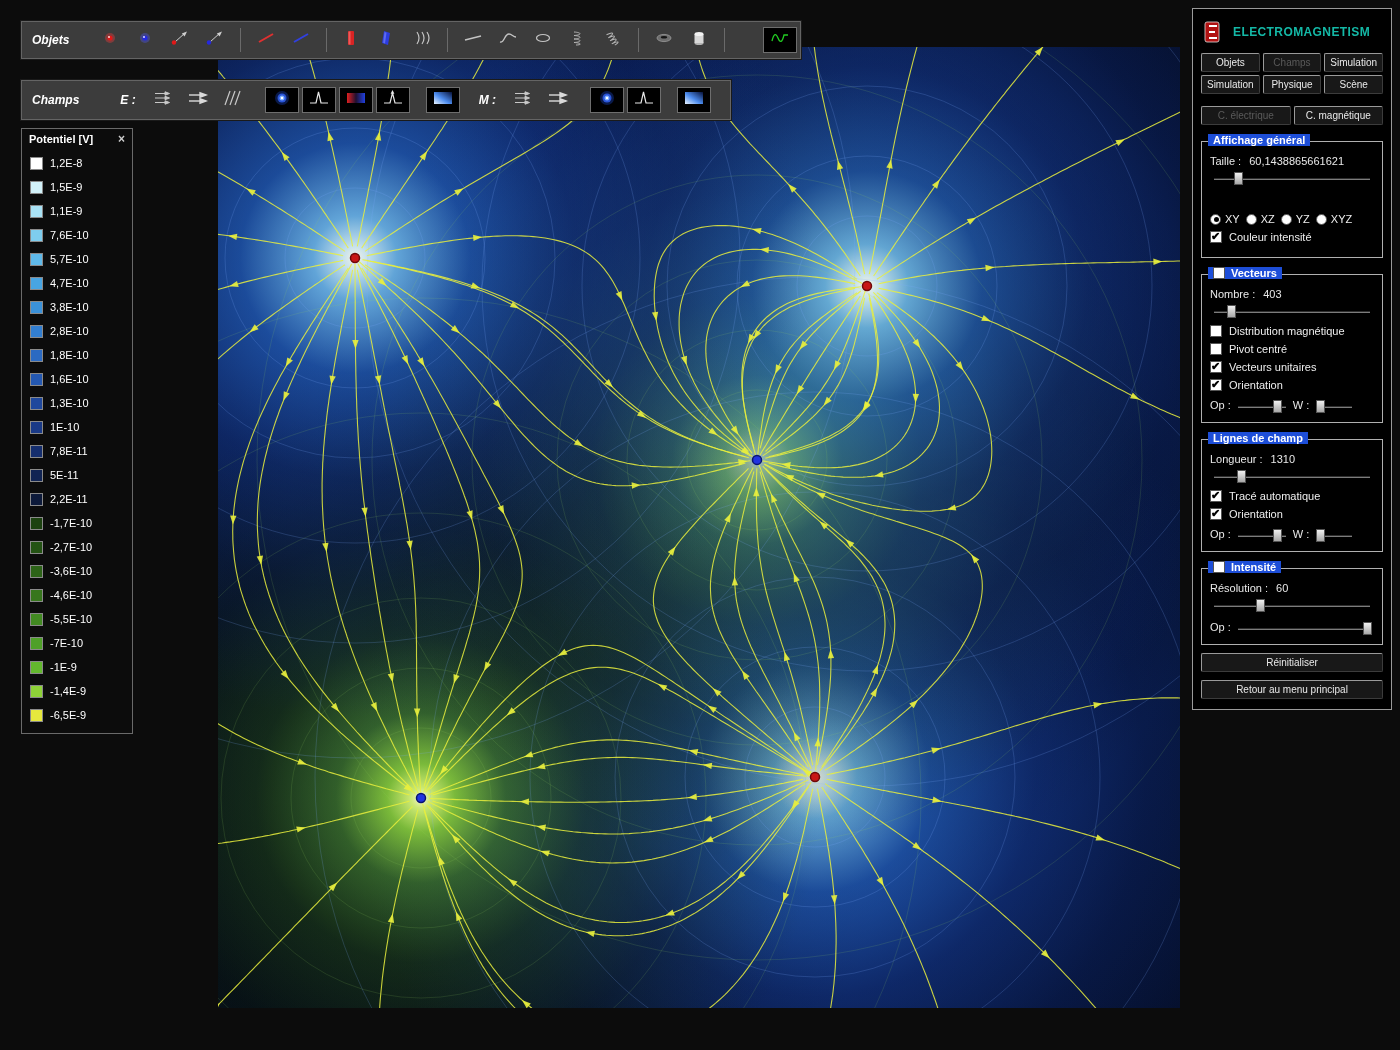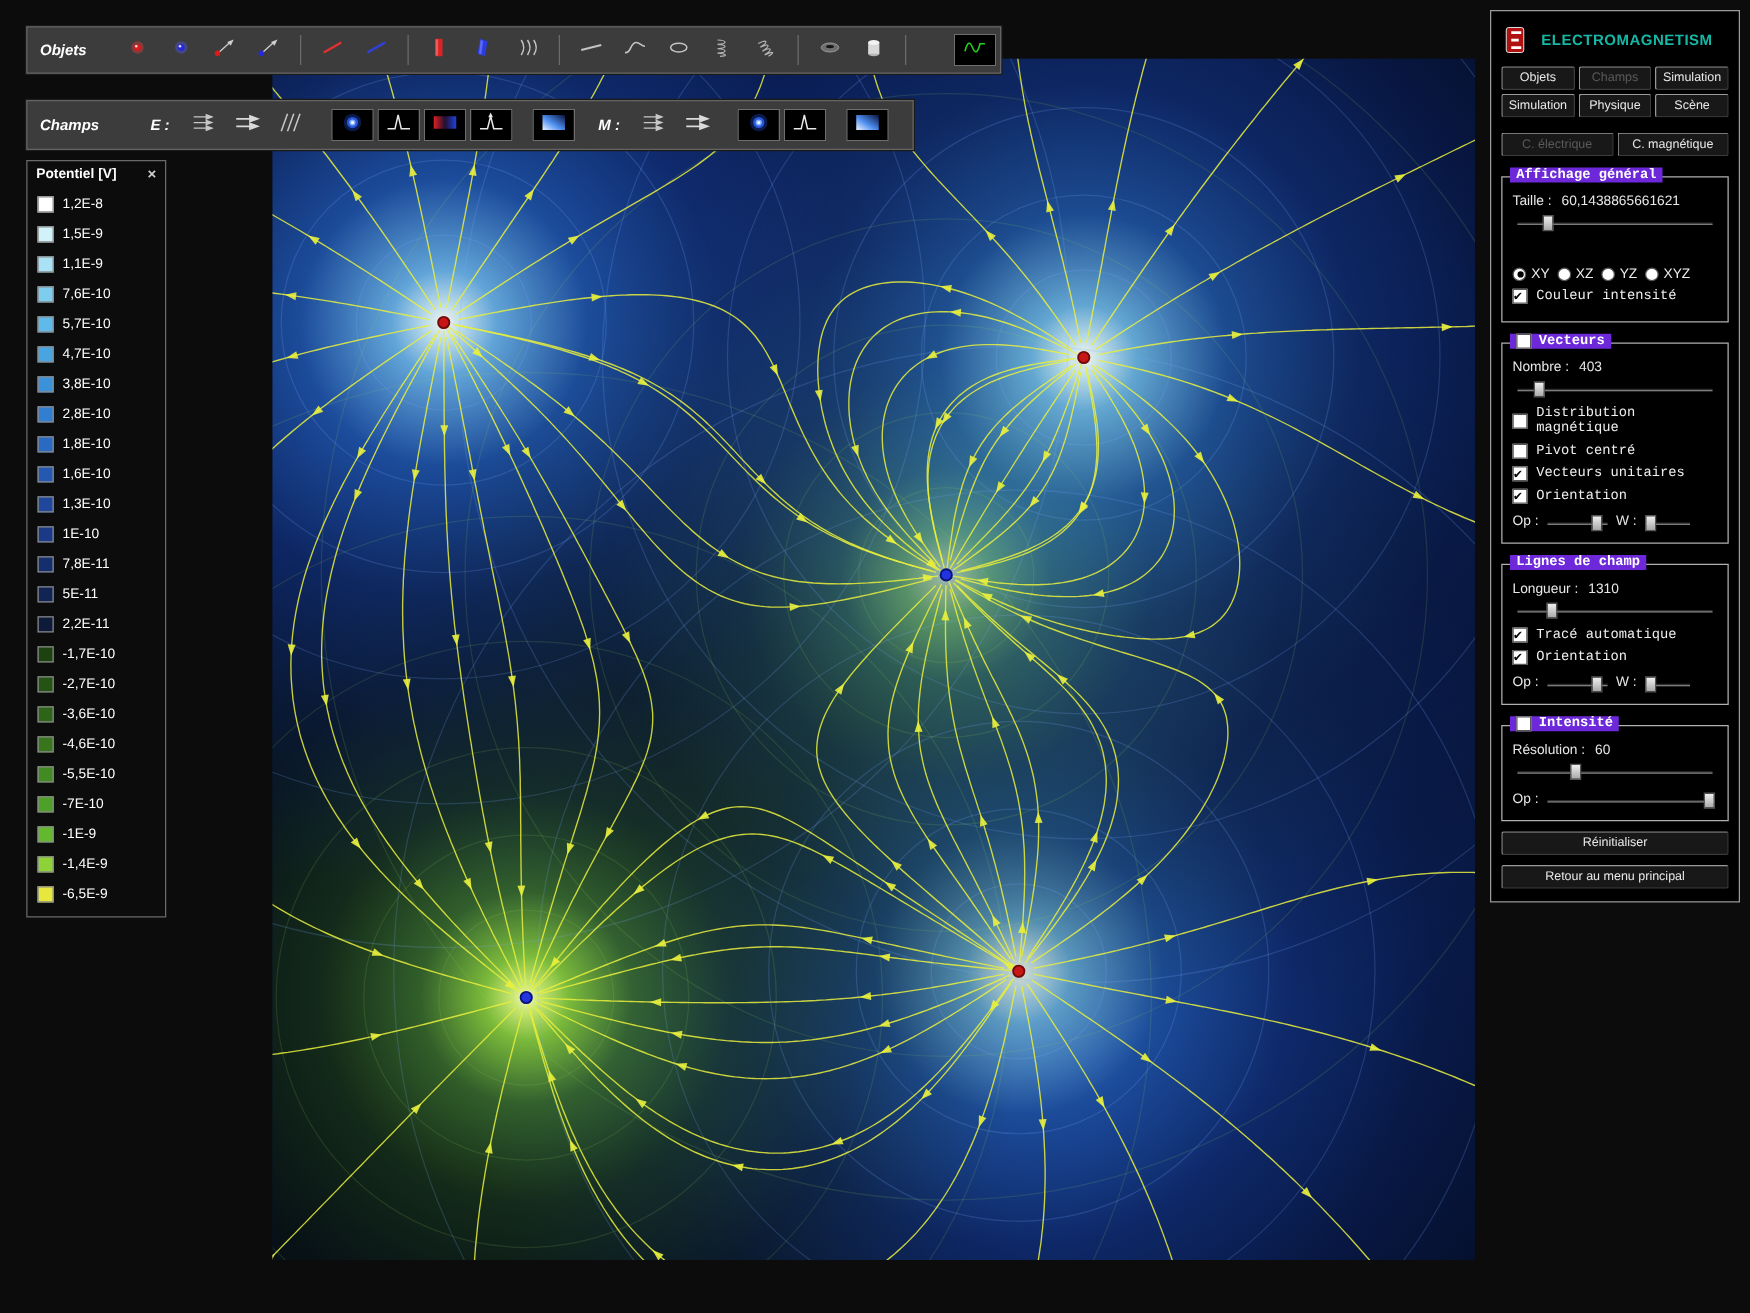--- a/index.html
+++ b/index.html
@@ -42,24 +42,24 @@
   .rp-header{display:flex;align-items:center;gap:8px;padding:8px 10px 10px;}
   .rp-logo{width:22px;height:22px;flex:none;}
   .rp-title{font-weight:bold;font-size:12px;letter-spacing:.4px;color:#14b8a6;}
   .rp-nav{display:grid;grid-template-columns:1fr 1fr 1fr;gap:3px;padding:0 8px;margin-bottom:3px;}
   .rp-tabs{display:grid;grid-template-columns:1fr 1fr;gap:3px;padding:0 8px;margin-top:12px;}
   .btn{background:#181818;border:1px solid;border-color:#9a9a9a #3c3c3c #3c3c3c #9a9a9a;border-radius:2px;
        color:#e8e8e8;text-align:center;padding:3px 0;cursor:pointer;font-size:10px;white-space:nowrap;overflow:hidden;}
   .btn.disabled{color:#5a5a5a;}
   .wide-btn{display:block;margin:8px 8px 0;}
   .group{border:1px solid #b0b0b0;margin:16px 8px 0;padding:12px 8px 8px;position:relative;}
-  .group-legend{position:absolute;top:-8px;left:6px;background:#6d28d9;padding:0 5px;font-weight:bold;
-                display:flex;align-items:flex-start;gap:6px;font-size:11px;color:#fff;font-family:Liberation Mono, monospace;}
+  .group-legend{position:absolute;top:-8px;left:6px;background:#1d4ed8;padding:0 5px;font-weight:bold;
+                display:flex;align-items:flex-start;gap:6px;font-size:11px;color:#fff;}
   .val-row{display:flex;gap:8px;margin:1px 0 4px;color:#e8e8e8;}
-  .check-row{display:flex;align-items:center;gap:7px;margin:6px 0;font-family:Liberation Mono, monospace;}
+  .check-row{display:flex;align-items:center;gap:7px;margin:6px 0;}
   .cb{width:12px;height:12px;background:#fff;border:1px solid #555;display:inline-block;position:relative;
       cursor:pointer;flex:none;}
   .cb.on::after{content:"\2714";position:absolute;left:0;top:-2px;font-size:11px;color:#000;font-weight:bold;}
   .radio-row{display:flex;align-items:center;margin:9px 0 6px;gap:6px;}
   .radio-item{display:flex;align-items:center;gap:4px;margin-top:18px;}
   .radio{width:11px;height:11px;border-radius:50%;background:#fff;border:1px solid #555;display:inline-block;
          position:relative;cursor:pointer;flex:none;}
   .radio.on::after{content:"";position:absolute;left:2.5px;top:2.5px;width:5px;height:5px;border-radius:50%;background:#000;}
   .slider{position:relative;height:15px;margin:2px 2px 6px;cursor:pointer;}
   .slider .track{position:absolute;left:2px;right:2px;top:7px;height:2px;background:#2e2e2e;

